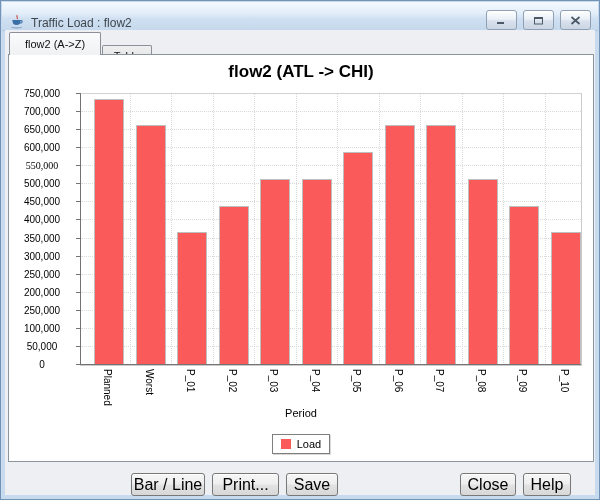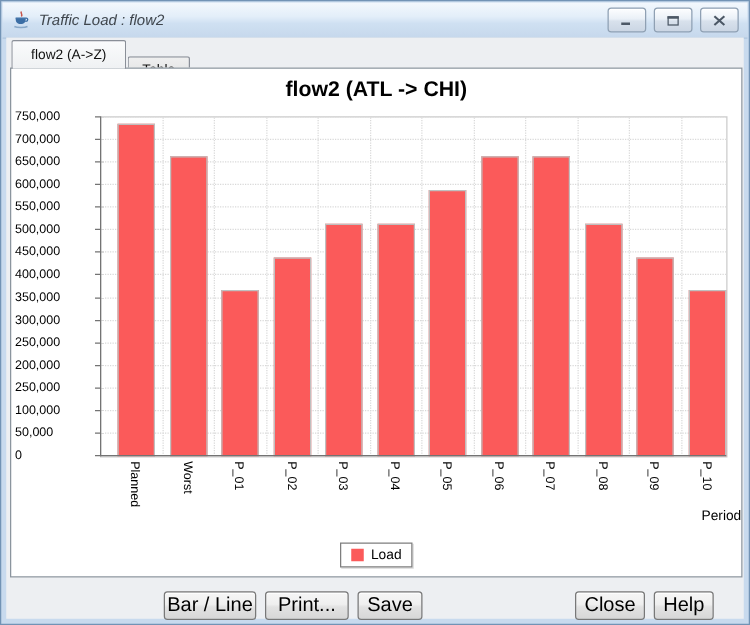--- a/index.html
+++ b/index.html
@@ -6,21 +6,21 @@
   body{
     width:600px;height:500px;overflow:hidden;position:relative;
     font-family:"Liberation Sans",sans-serif;background:#EDEFF2;
     -webkit-font-smoothing:antialiased;
   }
   
   .window{position:absolute;inset:0;background:#C8DAEE;border:1px solid #7293B5;box-sizing:border-box;}
   .titlebar{
     position:absolute;left:1px;right:1px;top:1px;height:28px;
     background:linear-gradient(#F3F8FD,#E3EEF9 40%,#CFE0F2 60%,#C6D8EC);
-    border-bottom:1px solid #AFC6DE;display:flex;align-items:center;font-style:italic;
+    border-bottom:1px solid #AFC6DE;display:flex;align-items:flex-end;
   }
   .app-icon{width:16px;height:16px;margin:0 6px 0 7px;flex:0 0 auto;}
   .win-title{font-size:12px;color:#3F464D;flex:1 1 auto;white-space:nowrap;}
   .win-controls{display:flex;gap:6px;margin-right:7px;}
   .winbtn{
     width:29px;height:18px;border:1px solid #8FA0B3;border-radius:3px;
     background:linear-gradient(#FDFEFF,#EAF0F7 45%,#D8E1EC 55%,#CBD6E4);
     box-shadow:inset 0 1px 0 #FFFFFF;
     display:flex;align-items:center;justify-content:center;cursor:default;
   }
@@ -41,25 +41,25 @@
   }
   .chart-title{position:absolute;left:0;top:7px;width:100%;text-align:center;
     font-size:17px;font-weight:bold;color:#000;}
   .plot{position:absolute;left:71px;top:38px;width:500px;height:271px;
     border:1px solid #CBCBCB;box-sizing:content-box;}
   .ygrid{position:absolute;left:0;width:100%;height:0;border-top:1px dotted #D9D9D9;}
   .xgrid{position:absolute;top:0;height:100%;width:0;border-left:1px dotted #D9D9D9;}
   .axis-y{position:absolute;left:71px;top:38px;width:1px;height:272px;background:#737373;}
   .axis-x{position:absolute;left:71px;top:309px;width:501px;height:1px;background:#737373;}
   .ytick-mark{position:absolute;width:4px;height:1px;background:#737373;left:67px;}
-  .ytick-label{position:absolute;width:60px;text-align:left;font-size:10px;color:#000;left:3px;}
+  .ytick-label{position:absolute;width:60px;text-align:center;font-size:10px;color:#000;left:3px;}
   .bar{position:absolute;bottom:0;width:30px;background:#FB5A5A;border:1px solid #BFBFBF;box-sizing:border-box;}
   .xcat-label{position:absolute;font-size:10px;color:#000;white-space:nowrap;
     transform:rotate(90deg);transform-origin:0 0;}
-  .xaxis-title{position:absolute;left:0;top:352px;width:100%;text-align:right;font-size:11px;color:#000;}
+  .xaxis-title{position:absolute;left:0;top:352px;width:100%;text-align:center;font-size:11px;color:#000;}
   .legend{position:absolute;left:0;top:379px;width:100%;display:flex;justify-content:center;}
   .legend-box{border:1px solid #7E7E7E;background:#FFFFFF;padding:3px 8px;
     display:flex;align-items:center;gap:6px;font-size:11px;color:#000;
     box-shadow:1px 1px 0 #D9D9D9;}
   .legend-swatch{width:10px;height:10px;background:#FB5A5A;}
   
   .btn{
     height:23px;border:1px solid #787878;border-radius:3px;
     background:linear-gradient(#F6F6F6,#EFEFEF 45%,#E2E2E2 55%,#D7D7D7);
     box-shadow:inset 0 1px 0 #FFFFFF;
@@ -174,21 +174,21 @@
           <div class="ytick-label" style="top: 196px;">300,000</div>
           <div class="ytick-mark" style="top: 183px;"></div>
           <div class="ytick-label" style="top: 178px;">350,000</div>
           <div class="ytick-mark" style="top: 164px;"></div>
           <div class="ytick-label" style="top: 159px;">400,000</div>
           <div class="ytick-mark" style="top: 146px;"></div>
           <div class="ytick-label" style="top: 141px;">450,000</div>
           <div class="ytick-mark" style="top: 128px;"></div>
           <div class="ytick-label" style="top: 123px;">500,000</div>
           <div class="ytick-mark" style="top: 110px;"></div>
-          <div class="ytick-label" style="top: 105px;">550,000</div>
+          <div class="ytick-label" style="top: 105px; font-family: Liberation Serif, serif;">550,000</div>
           <div class="ytick-mark" style="top: 92px;"></div>
           <div class="ytick-label" style="top: 87px;">600,000</div>
           <div class="ytick-mark" style="top: 74px;"></div>
           <div class="ytick-label" style="top: 69px;">650,000</div>
           <div class="ytick-mark" style="top: 56px;"></div>
           <div class="ytick-label" style="top: 51px;">700,000</div>
           <div class="ytick-mark" style="top: 38px;"></div>
           <div class="ytick-label" style="top: 33px;">750,000</div>
           <div class="xcat-label" style="left: 104px; top: 314px;">Planned</div>
           <div class="xcat-label" style="left: 146px; top: 314px;">Worst</div>

